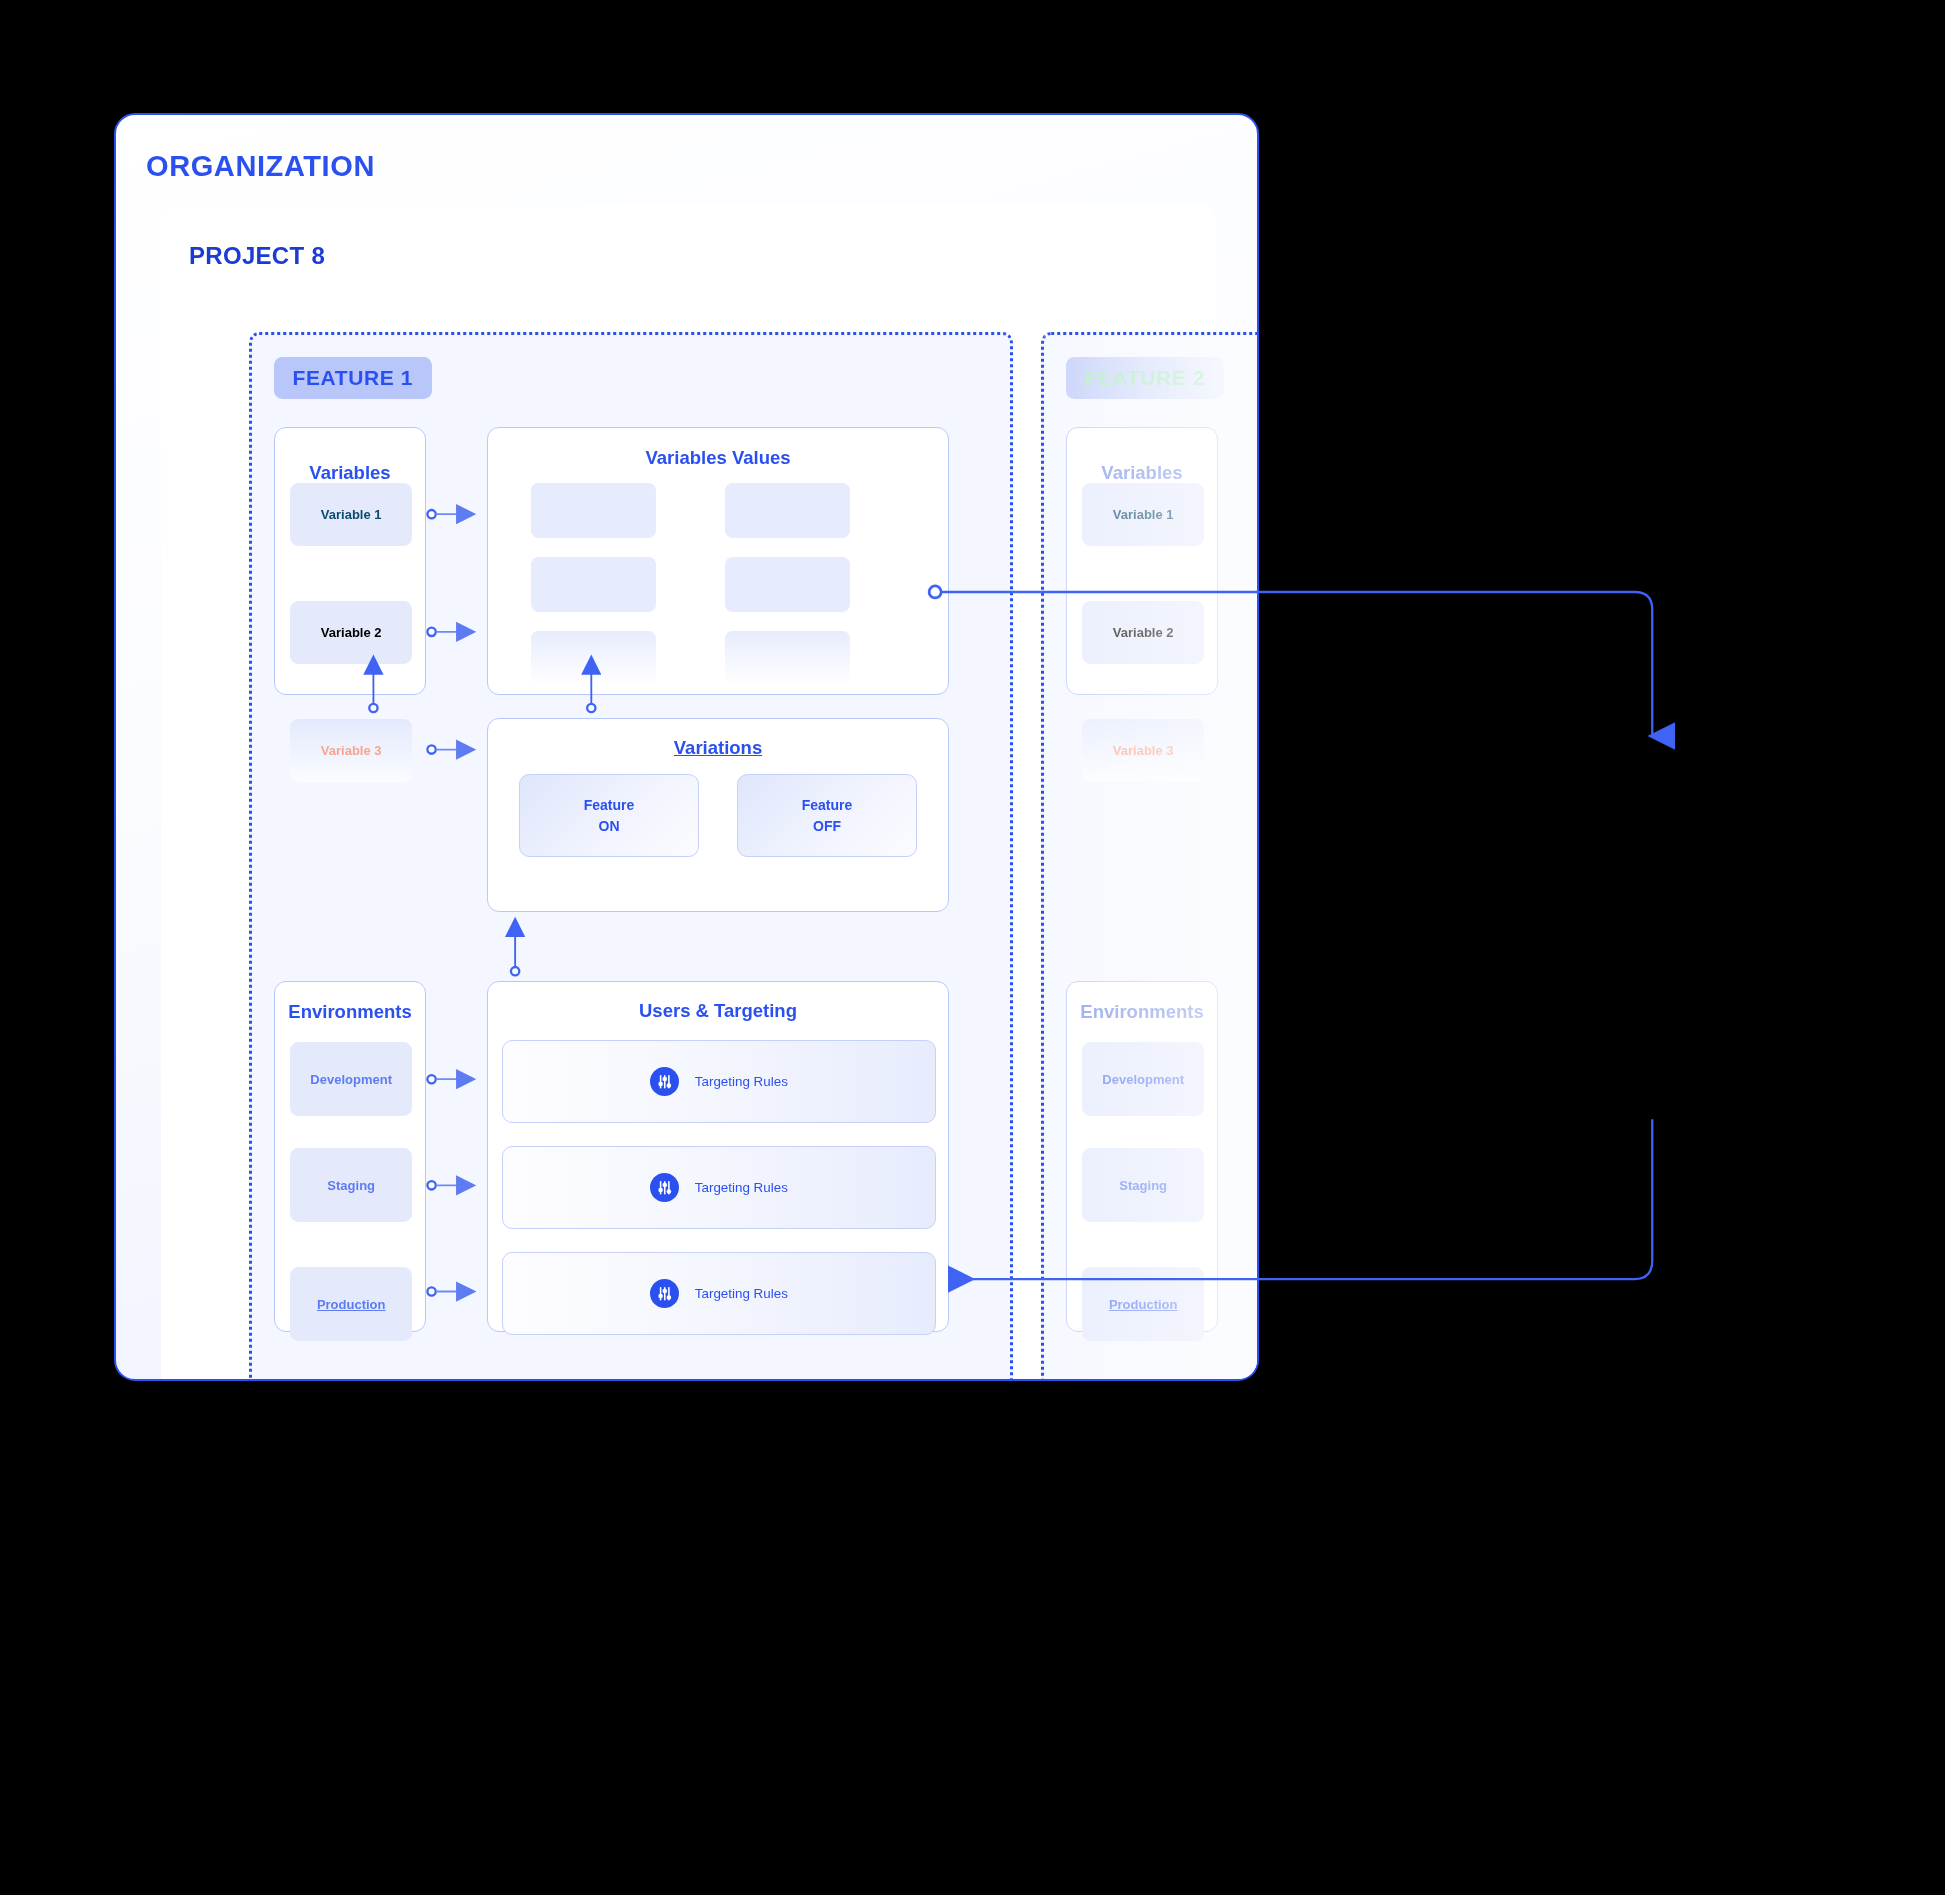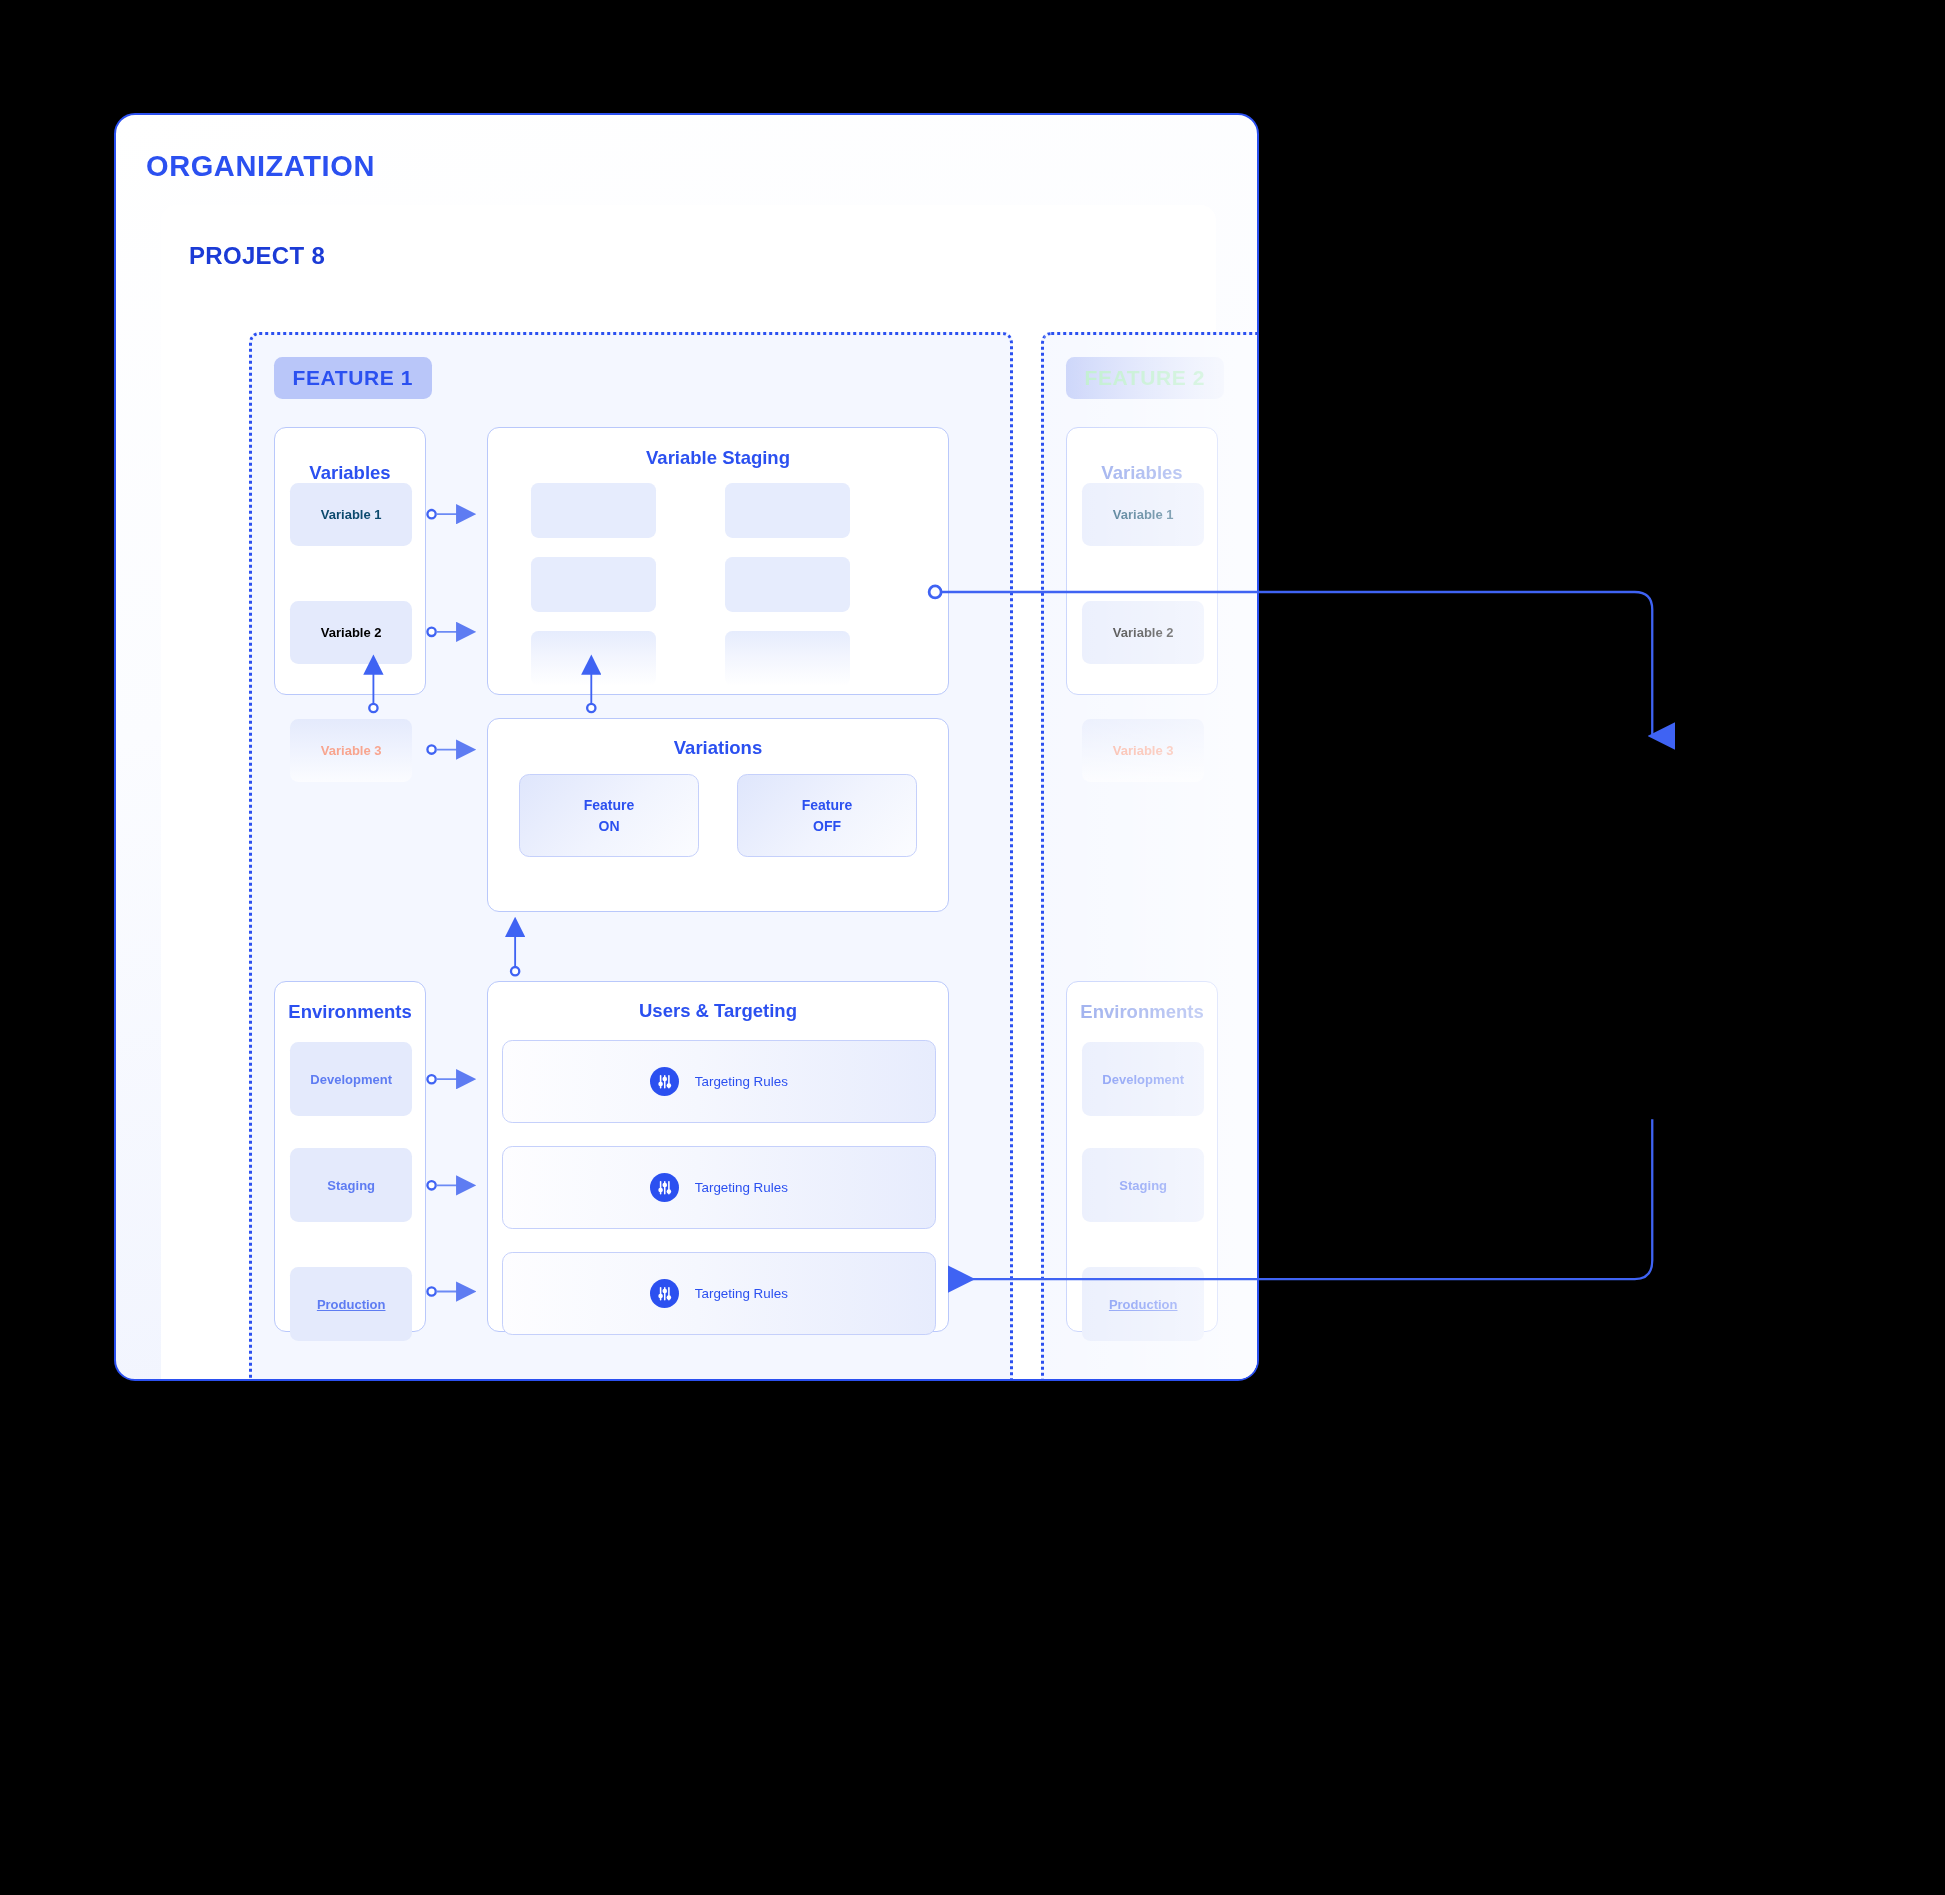--- a/index.html
+++ b/index.html
@@ -197,21 +197,21 @@
   .valbox.col-r { left: 237px; }
   .valbox.row-1 { top: 55px; }
   .valbox.row-2 { top: 129px; }
   .valbox.row-3 {
     top: 203px;
     background: linear-gradient(180deg,#e6ecfd 0%, #f2f5fe 45%, #ffffff 100%);
   }
 
   
   #variations-panel { left: 235px; top: 383px; width: 462px; height: 194px; }
-  .variations-title { top: 17.5px; }
+  .variations-title { top: 17.5px; text-decoration: underline; }
   .vari-box {
     position: absolute;
     top: 55px;
     width: 180px;
     height: 83px;
     border: 1.8px solid #c5d0fb;
     border-radius: 10.2px;
     background: linear-gradient(135deg,#dfe6fc 0%, #f1f4fe 55%, #fbfcff 100%);
     display: flex;
     flex-direction: column;
@@ -335,21 +335,21 @@
         <div class="feature-badge f1">FEATURE 1</div>
 
         <div class="panel" id="vars-panel">
           <div class="panel-title var-title">Variables</div>
           <div class="tile v1">Variable 1</div>
           <div class="tile v2">Variable 2</div>
           <div class="tile v3">Variable 3</div>
         </div>
 
         <div class="panel" id="values-panel">
-          <div class="panel-title val-title">Variable Staging</div>
+          <div class="panel-title val-title">Variables Values</div>
           <div class="valbox col-l row-1"></div>
           <div class="valbox col-r row-1"></div>
           <div class="valbox col-l row-2"></div>
           <div class="valbox col-r row-2"></div>
           <div class="valbox col-l row-3"></div>
           <div class="valbox col-r row-3"></div>
         </div>
 
         <div class="panel" id="variations-panel">
           <div class="panel-title variations-title">Variations</div>

